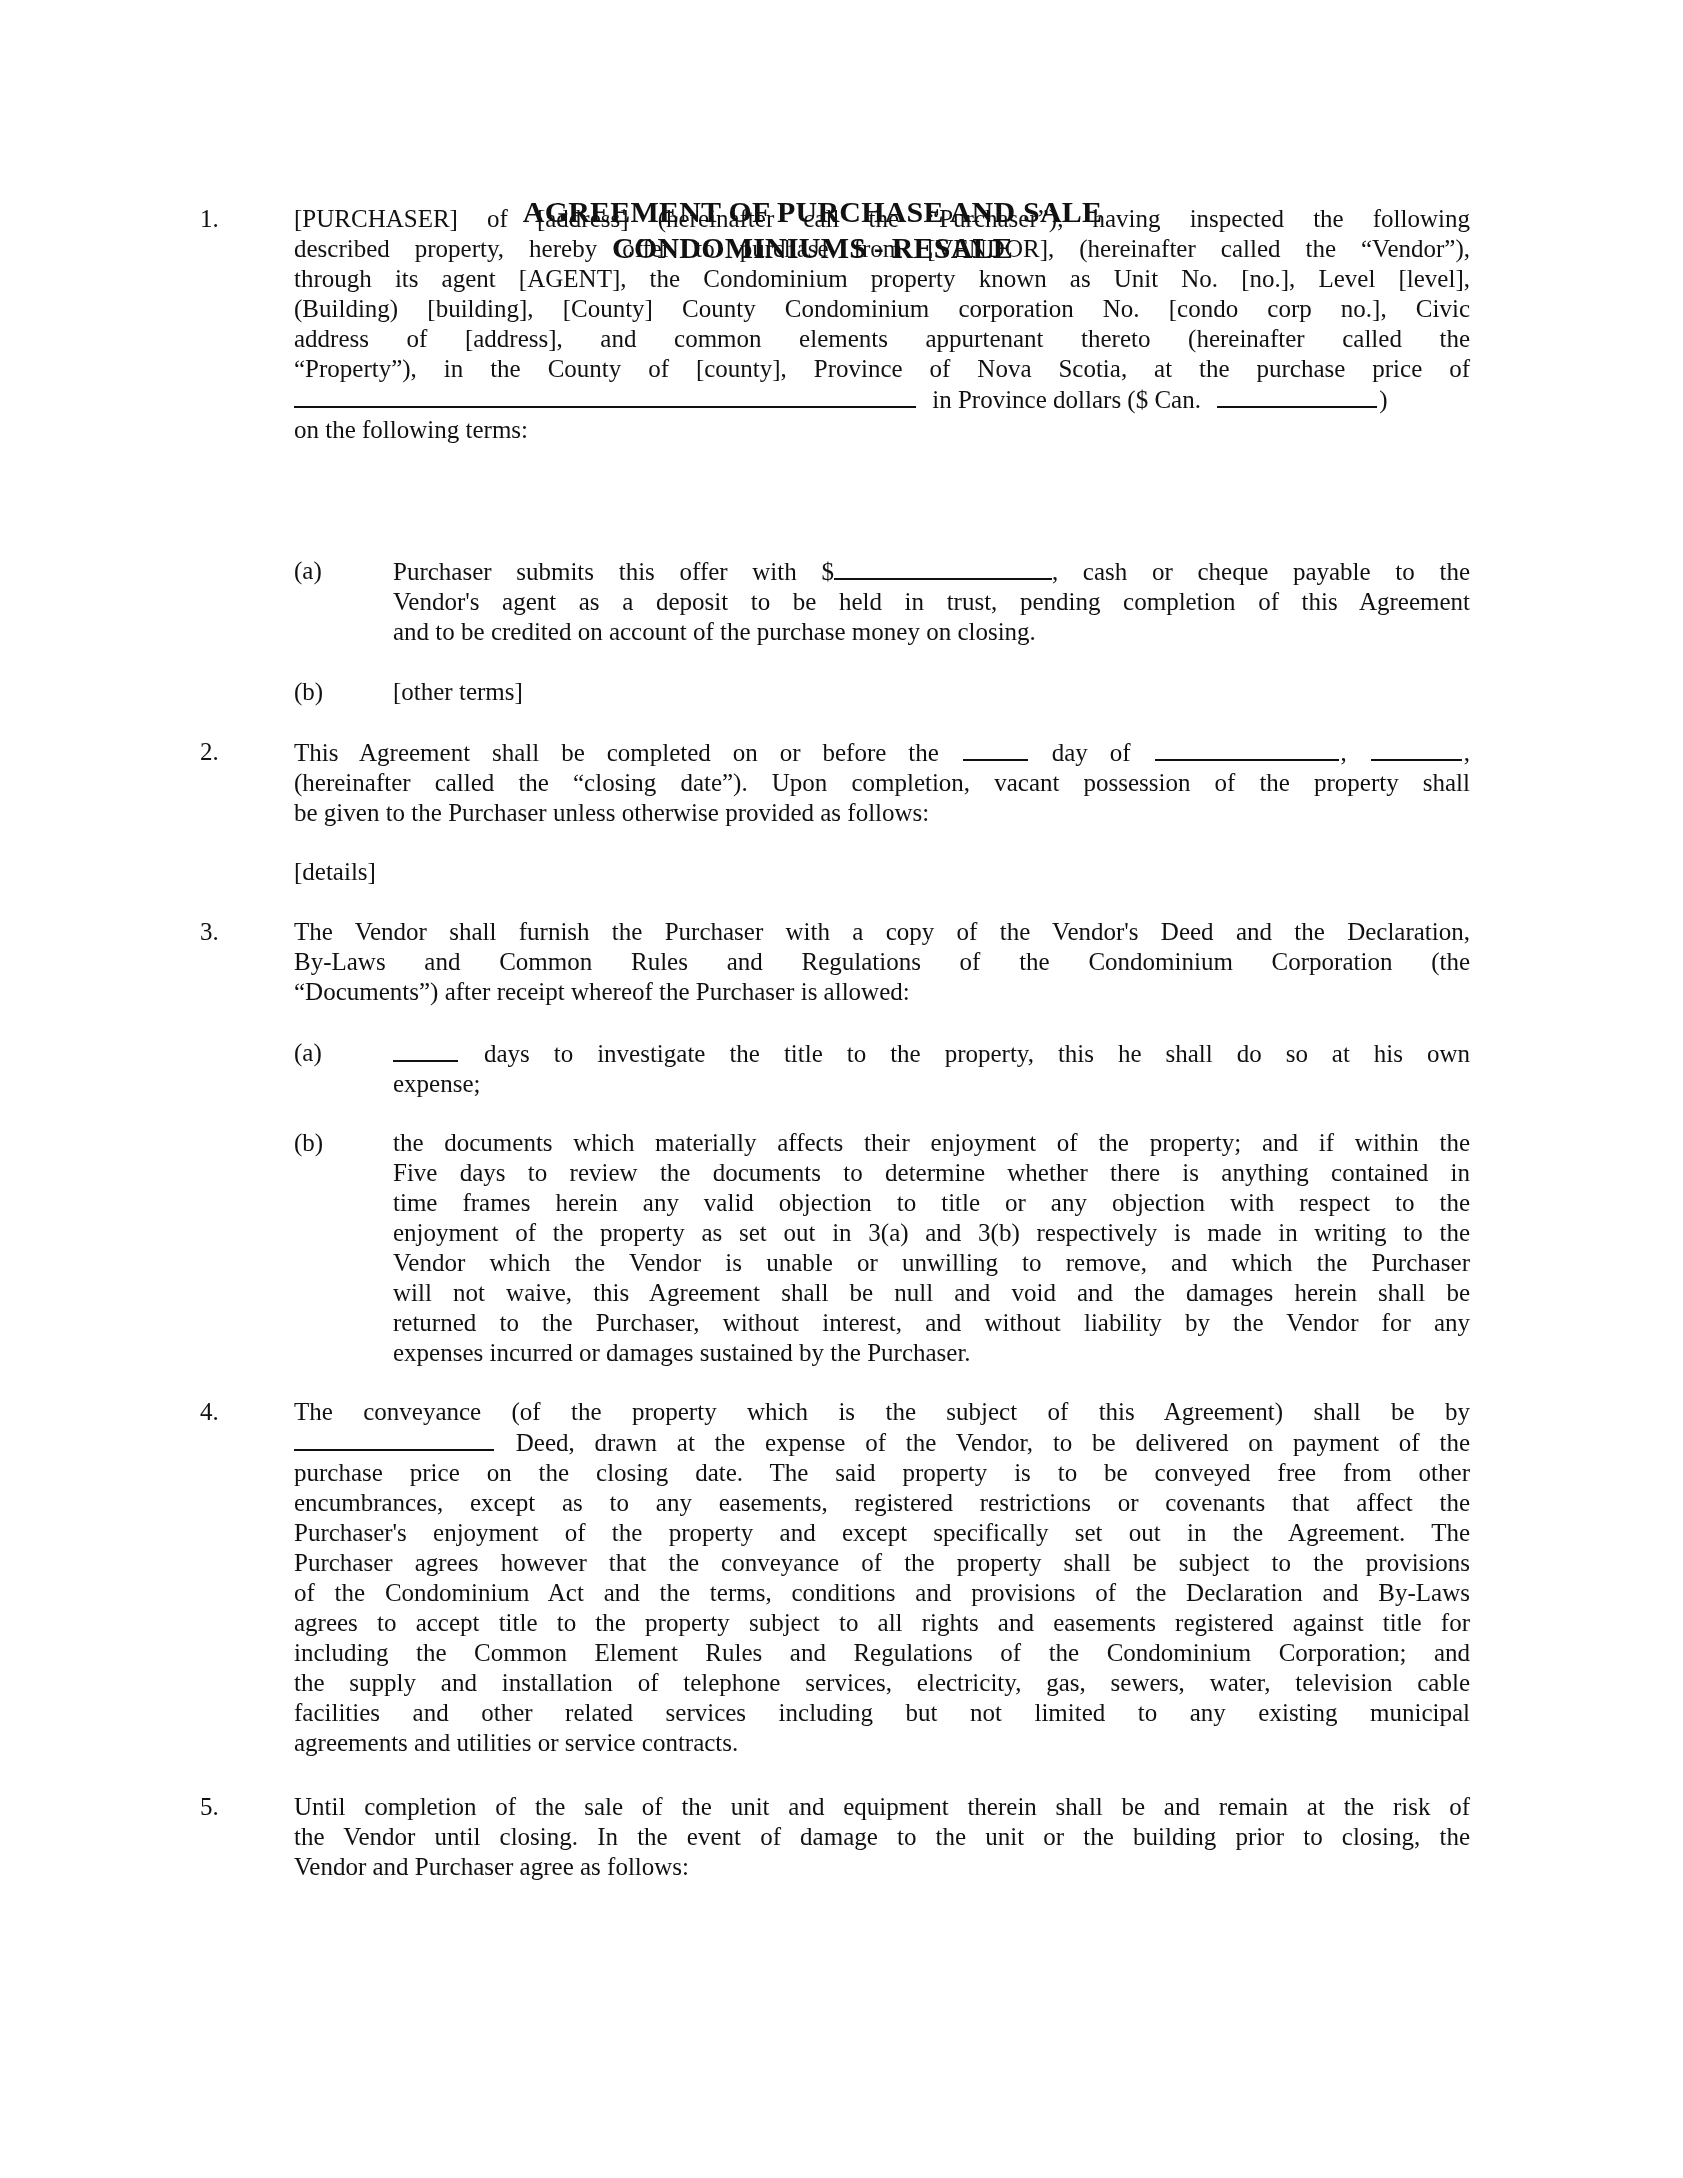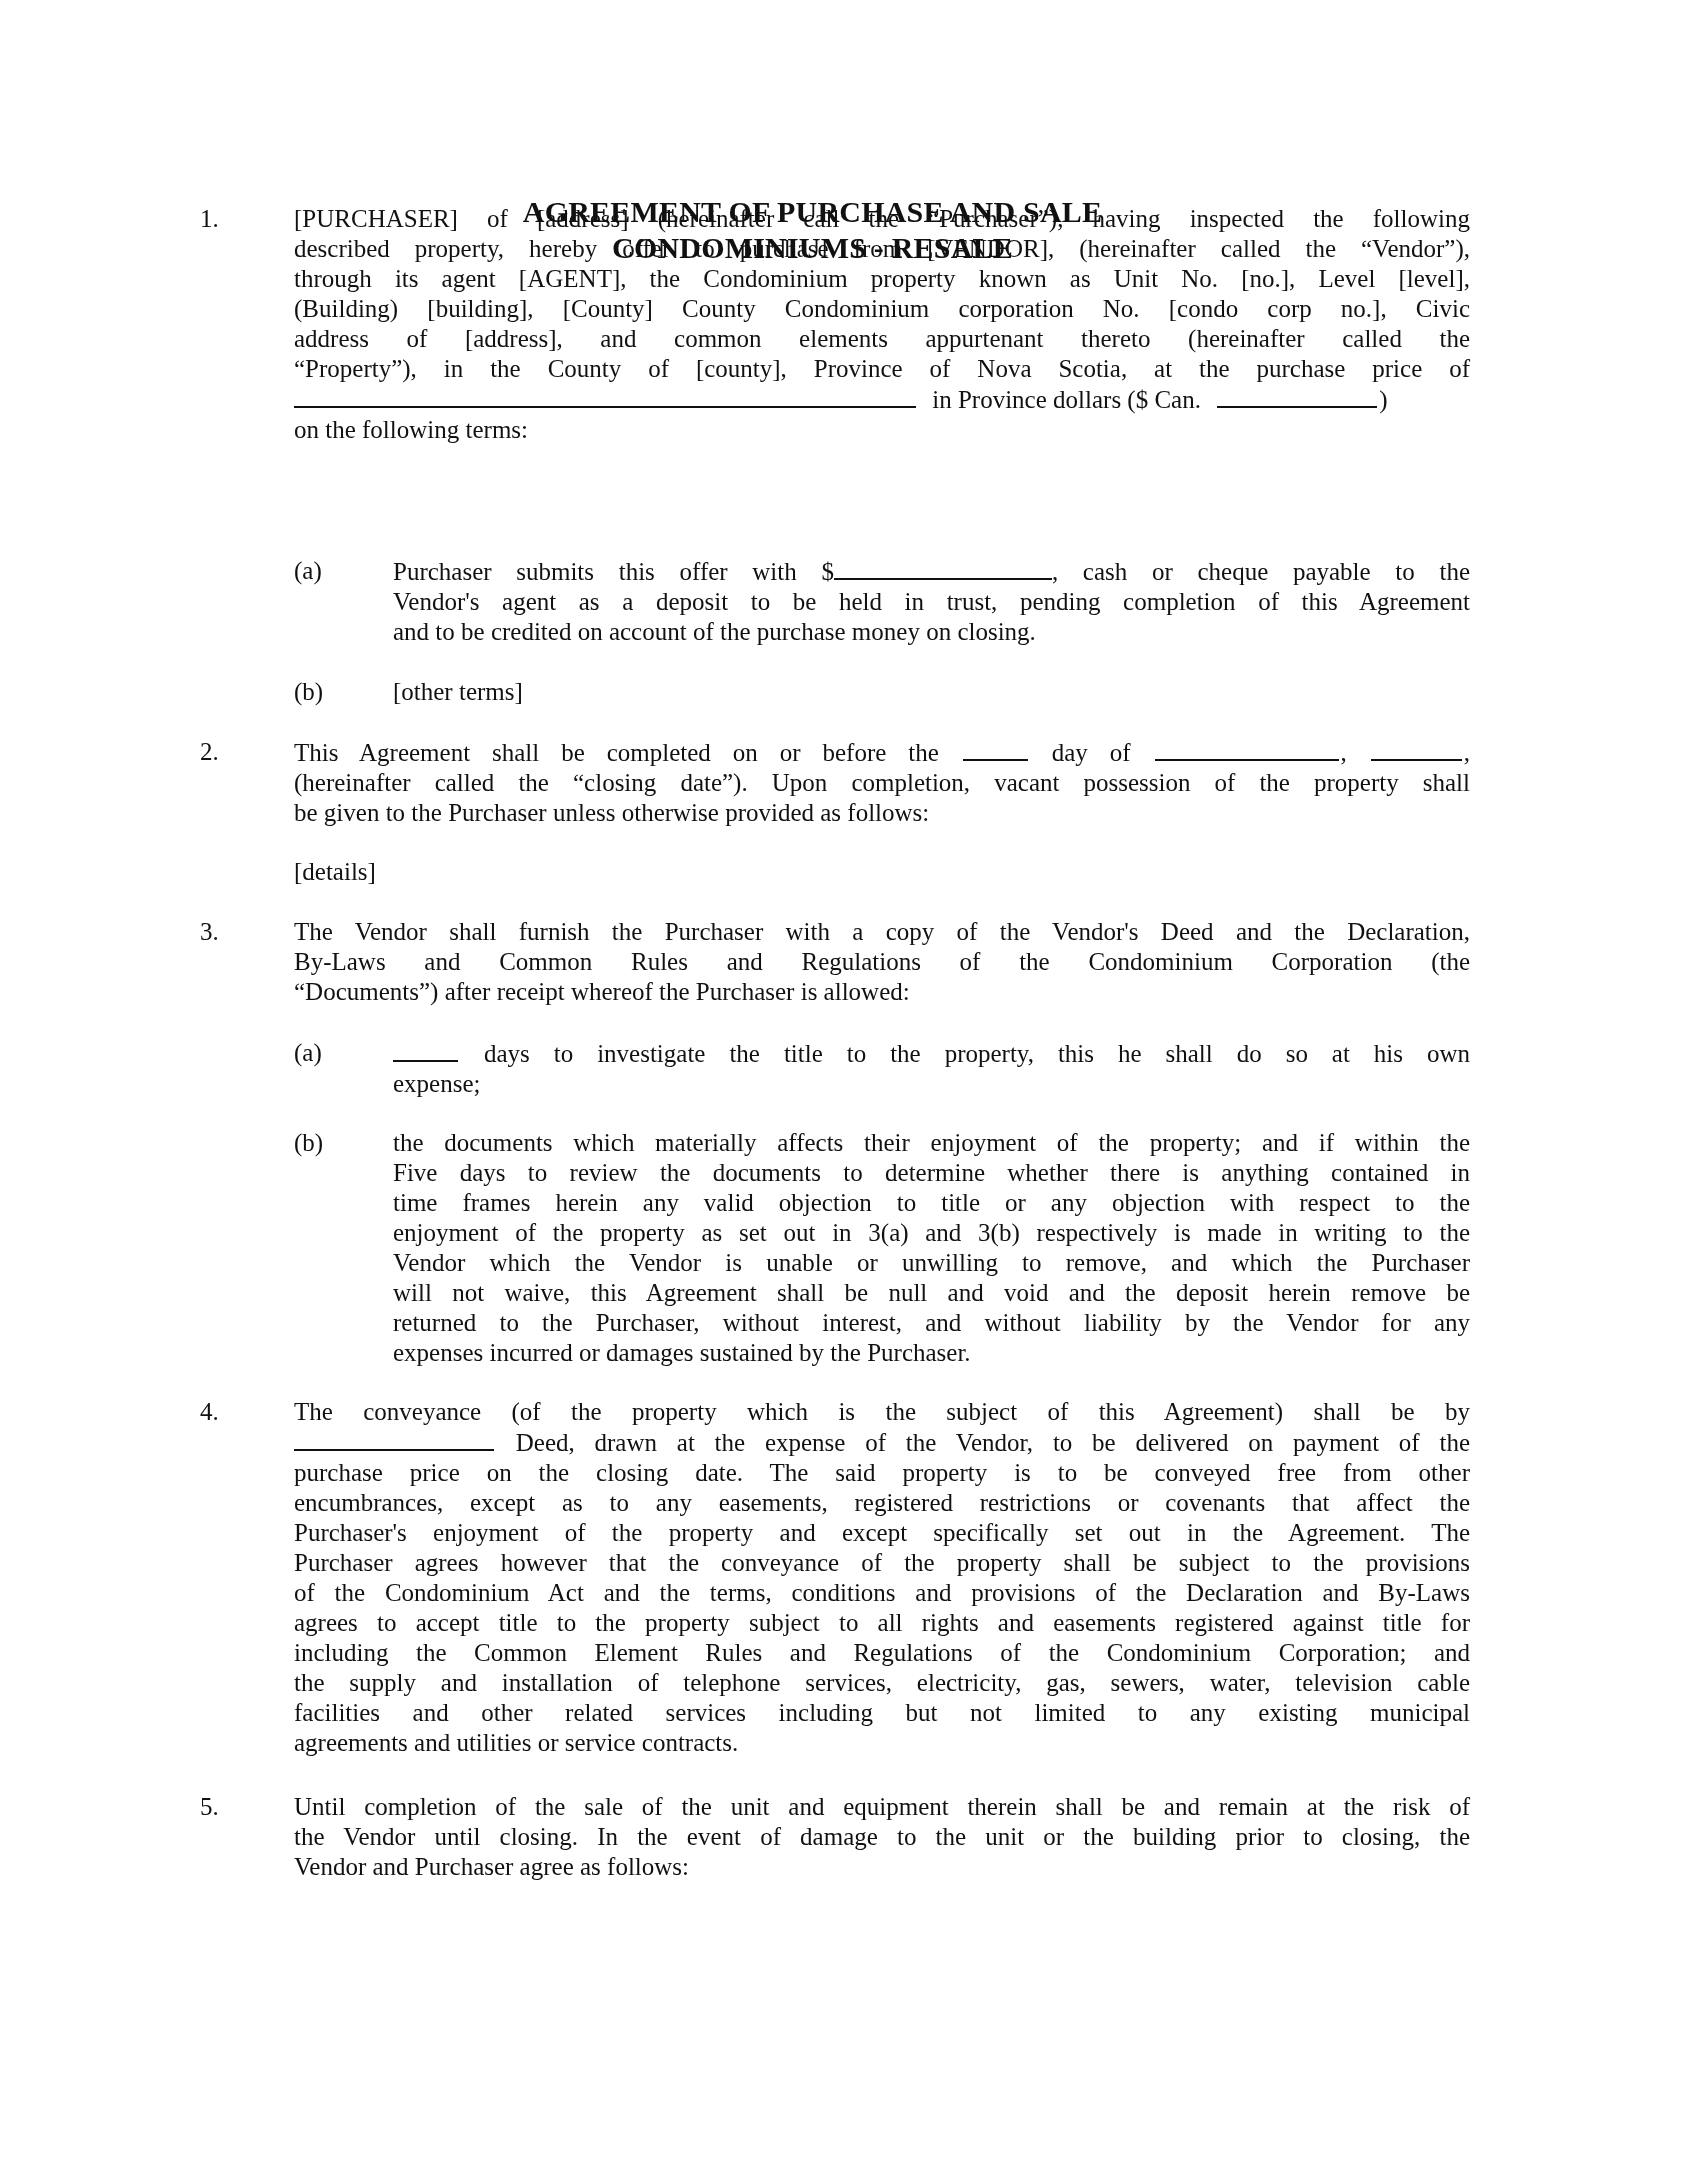--- a/index.html
+++ b/index.html
@@ -103,21 +103,21 @@
       <span class="lline">expense;</span>
     </div>
 
     <div class="sub" style="top:1128px">(b)</div>
     <div class="subpara" style="top:1128px">
       <span class="jline">the documents which materially affects their enjoyment of the property; and if within the</span>
       <span class="jline">Five days to review the documents to determine whether there is anything contained in</span>
       <span class="jline">time frames herein any valid objection to title or any objection with respect to the</span>
       <span class="jline">enjoyment of the property as set out in 3(a) and 3(b) respectively is made in writing to the</span>
       <span class="jline">Vendor which the Vendor is unable or unwilling to remove, and which the Purchaser</span>
-      <span class="jline">will not waive, this Agreement shall be null and void and the deposit herein remove be</span>
+      <span class="jline">will not waive, this Agreement shall be null and void and the damages herein shall be</span>
       <span class="jline">returned to the Purchaser, without interest, and without liability by the Vendor for any</span>
       <span class="lline">expenses incurred or damages sustained by the Purchaser.</span>
     </div>
   </div>
 
   <div>
     <div class="num" style="top:1397px">4.</div>
     <div class="para" style="top:1397px">
       <span class="jline">The conveyance (of the property which is the subject of this Agreement) shall be by</span>
       <span class="jline">

